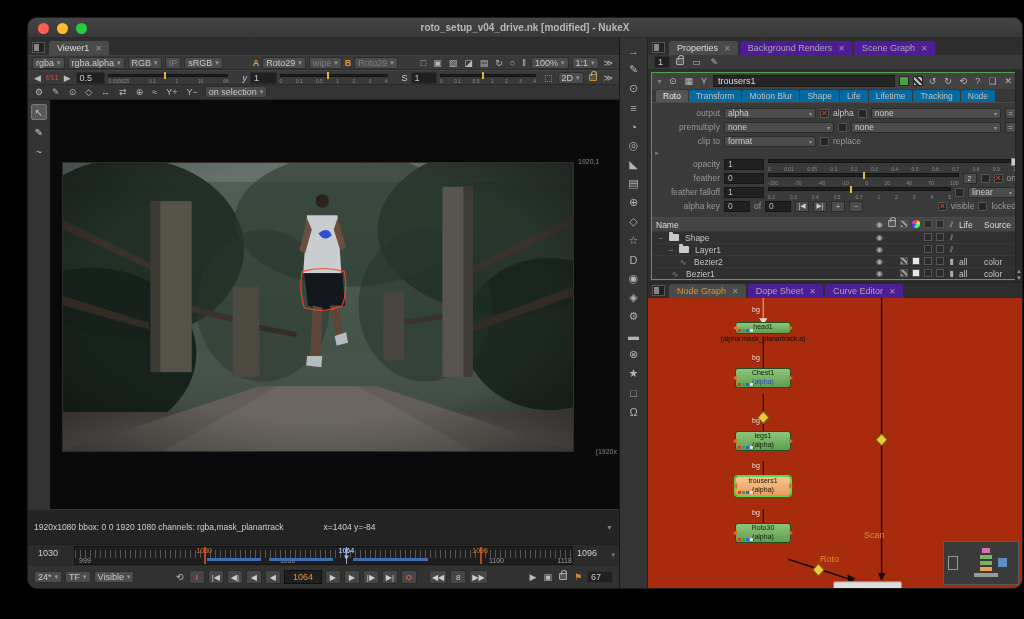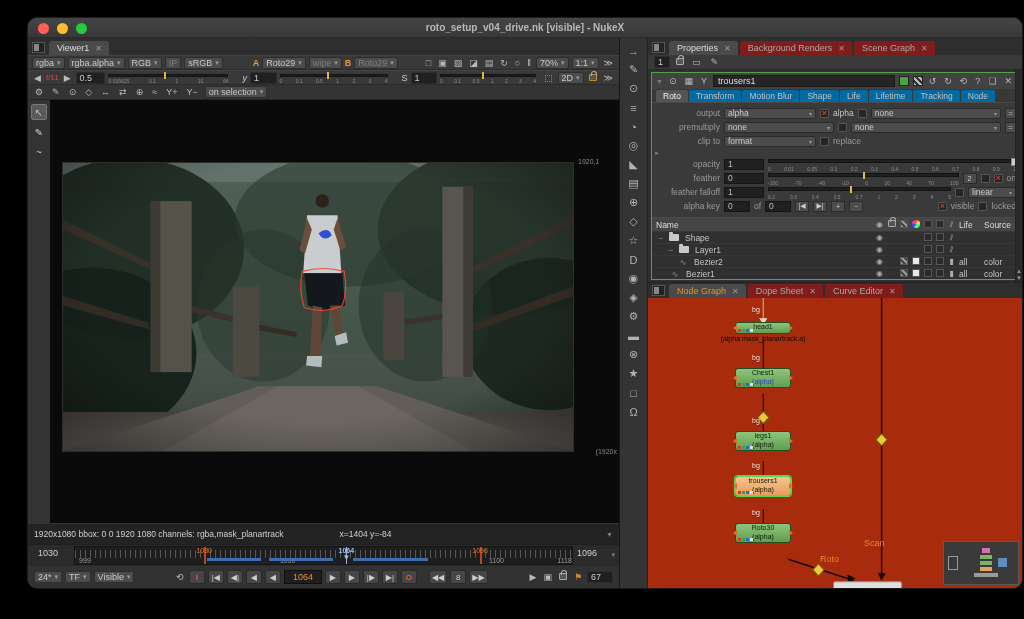--- a/index.html
+++ b/index.html
@@ -33,41 +33,41 @@
     align-items:center;justify-content:center;font-size:9px;font-weight:bold;color:#d43a2a;line-height:1;}
   .cb.empty{color:transparent;}
   
   .viewer-pane{width:592px;display:flex;flex-direction:column;background:#262626;border-right:1px solid #181818;}
   .tabbar{flex:0 0 17px;background:#2e2e2e;display:flex;align-items:flex-end;gap:2px;padding-left:2px;font-size:9px;}
   .pane-icon{width:13px;height:11px;background:#222;border:1px solid #555;margin:0 2px 2px 2px;position:relative;}
   .pane-icon:after{content:'';position:absolute;left:1px;top:1px;width:5px;height:7px;background:#888;}
   .tab{background:#4a4a4a;color:#dedede;padding:2px 7px 2px 8px;border-radius:3px 3px 0 0;
     display:flex;align-items:center;gap:6px;}
   .tab .x{color:#9a9a9a;font-size:8px;}
-  .tab.inactive{background:#7f1d1d;color:#a8a8a8;justify-content:center;}
+  .tab.inactive{background:#4c1d95;color:#a8a8a8;justify-content:center;}
   .vtb{flex:0 0 15px;background:#393939;border-top:1px solid #444;border-bottom:1px solid #2b2b2b;
     display:flex;align-items:center;gap:3px;padding:0 4px;font-size:9px;color:#c9c9c9;}
   .ab{color:#e8983a;font-weight:bold;font-size:9px;}
   .icon-btn{color:#b9b9b9;font-size:9px;padding:0 2px;}
   .minislider{position:relative;height:11px;flex:0 0 auto;}
   .minislider .trk{position:absolute;left:0;right:0;top:2px;height:3px;background:#1d1d1d;border:1px solid #151515;}
   .minislider .mk{position:absolute;top:0;width:2px;height:7px;background:#e3b33c;}
   .ticks{display:flex;justify-content:space-between;font-size:5px;color:#8c8c8c;position:absolute;left:0;right:0;bottom:-1px;}
   .rototb{flex:0 0 15px;background:#343434;border-bottom:1px solid #262626;display:flex;align-items:center;
     gap:5px;padding:0 5px;font-size:9px;color:#a8a8a8;}
   .canvas-row{flex:1;display:flex;min-height:0;}
   .tools{width:22px;background:#333;display:flex;flex-direction:column;align-items:center;padding-top:4px;gap:4px;}
   .tool{width:16px;height:16px;display:flex;align-items:center;justify-content:center;color:#c9c9c9;
     font-size:10px;border-radius:2px;}
   .tool.sel{background:#5a5a5a;border:1px solid #777;}
   .canvas{flex:1;background:#0a0a0a;position:relative;overflow:hidden;}
   .vimg{position:absolute;left:12px;top:62px;width:512px;height:290px;border:1px solid #2e2e2e;}
   .ovl{position:absolute;font-size:7px;color:#8a8a8a;}
   .infobar{flex:0 0 16px;background:#232323;border-top:1px solid #333;display:flex;align-items:center;
-    font-size:8.5px;color:#cfcfcf;padding:5px 6px;gap:56px;}
+    font-size:8.5px;color:#cfcfcf;padding:12px 6px;gap:40px;}
   
   .timeline{flex:0 0 22px;background:#2b2b2b;position:relative;border-top:1px solid #1f1f1f;font-size:7px;}
   .tl-in,.tl-out{position:absolute;top:3px;font-size:9px;color:#cfcfcf;}
   .tl-in{left:10px;} .tl-out{right:22px;}
   .ruler{position:absolute;left:46px;right:46px;top:1px;bottom:1px;background:#1e1e1e;border:1px solid #151515;}
   .ruler .tickbg{position:absolute;left:0;right:0;top:3px;height:8px;
     background:repeating-linear-gradient(90deg,#555 0 1px,transparent 1px 5px);}
   .rlbl{position:absolute;bottom:0;color:#9a9a9a;transform:translateX(-50%);}
   .mline{position:absolute;top:0;bottom:0;width:2px;background:#bf4426;}
   .mlbl{position:absolute;top:0;transform:translateX(-50%);color:#e0762f;}
@@ -155,21 +155,21 @@
 <body>
 
 <div class="window">
 
   <div class="titlebar">
     <div class="lights">
       <span class="light" style="background:#ff5f57"></span>
       <span class="light" style="background:#febc2e"></span>
       <span class="light" style="background:#28c840"></span>
     </div>
-    <span class="title">roto_setup_v04_drive.nk [visible] - NukeX</span>
+    <span class="title">roto_setup_v04_drive.nk [modified] - NukeX</span>
   </div>
 
   <div class="main">
 
     <div class="viewer-pane">
       <div class="tabbar">
         <span class="pane-icon"></span>
         <div class="tab">
           <span>Viewer1</span>
           <span class="x">✕</span>
@@ -212,21 +212,21 @@
         <span style="flex:1"></span>
         <span class="icon-btn">□</span>
         <span class="icon-btn">▣</span>
         <span class="icon-btn">▨</span>
         <span class="icon-btn">◪</span>
         <span class="icon-btn">▤</span>
         <span class="icon-btn">↻</span>
         <span class="icon-btn">○</span>
         <span class="icon-btn">‖</span>
         <span class="dd">
-            <span>70%</span>
+            <span>100%</span>
             <span class="cv">▾</span>
           </span>
         <span class="dd">
             <span>1:1</span>
             <span class="cv">▾</span>
           </span>
         <span class="icon-btn dim">≫</span>
       </div>
 
       <div class="vtb">
@@ -819,21 +819,21 @@
           <span>(alpha)</span>
           <span class="chdots">
               <i style="background:#d33"></i>
               <i style="background:#3a3"></i>
               <i style="background:#36c"></i>
               <i style="background:#ddd"></i>
             </span>
         </div>
 
         <span class="edge-lbl" style="left:172px;top:256px">Roto</span>
-        <span class="edge-lbl" style="left:216px;top:240px">Scan</span>
+        <span class="edge-lbl" style="left:216px;top:232px">Scan</span>
 
         <div class="minimap">
           <i style="left:4px;top:14px;width:10px;height:14px;border:1px solid #999"></i>
           <i style="left:38px;top:6px;width:8px;height:5px;background:#d86fae"></i>
           <i style="left:36px;top:13px;width:12px;height:4px;background:#7ab567"></i>
           <i style="left:36px;top:19px;width:12px;height:4px;background:#7ab567"></i>
           <i style="left:36px;top:25px;width:12px;height:4px;background:#e8a05c"></i>
           <i style="left:30px;top:31px;width:24px;height:4px;background:#9a9a9a"></i>
           <i style="left:54px;top:16px;width:9px;height:9px;background:#5f8dc0"></i>
         </div>

